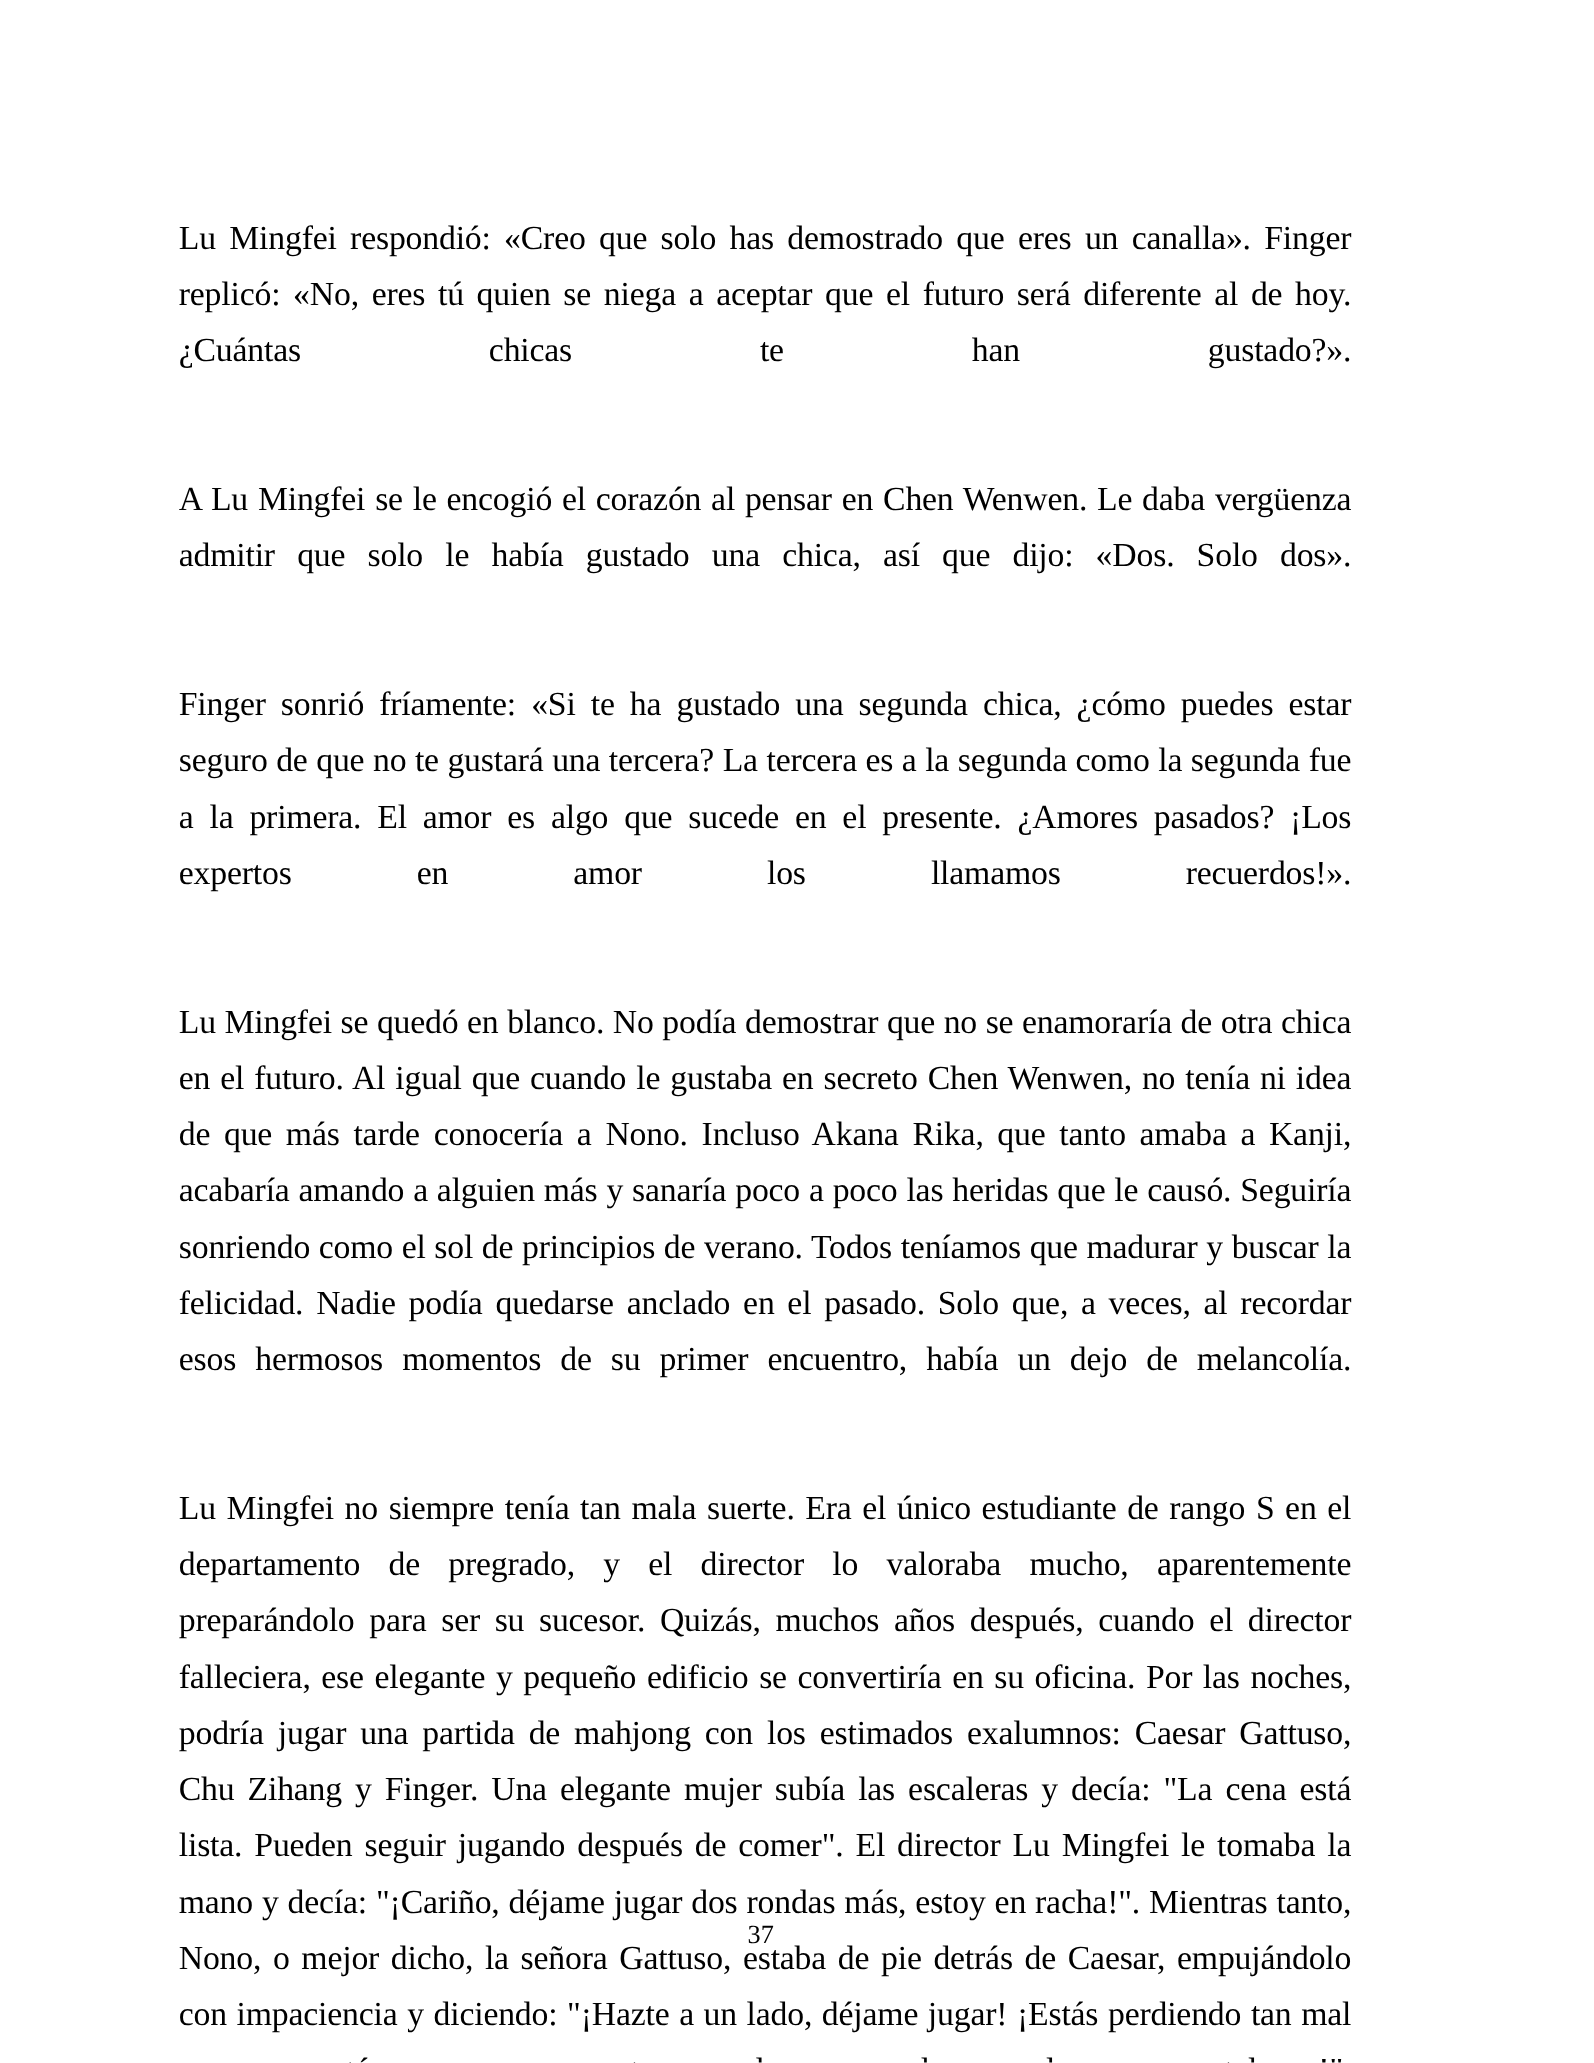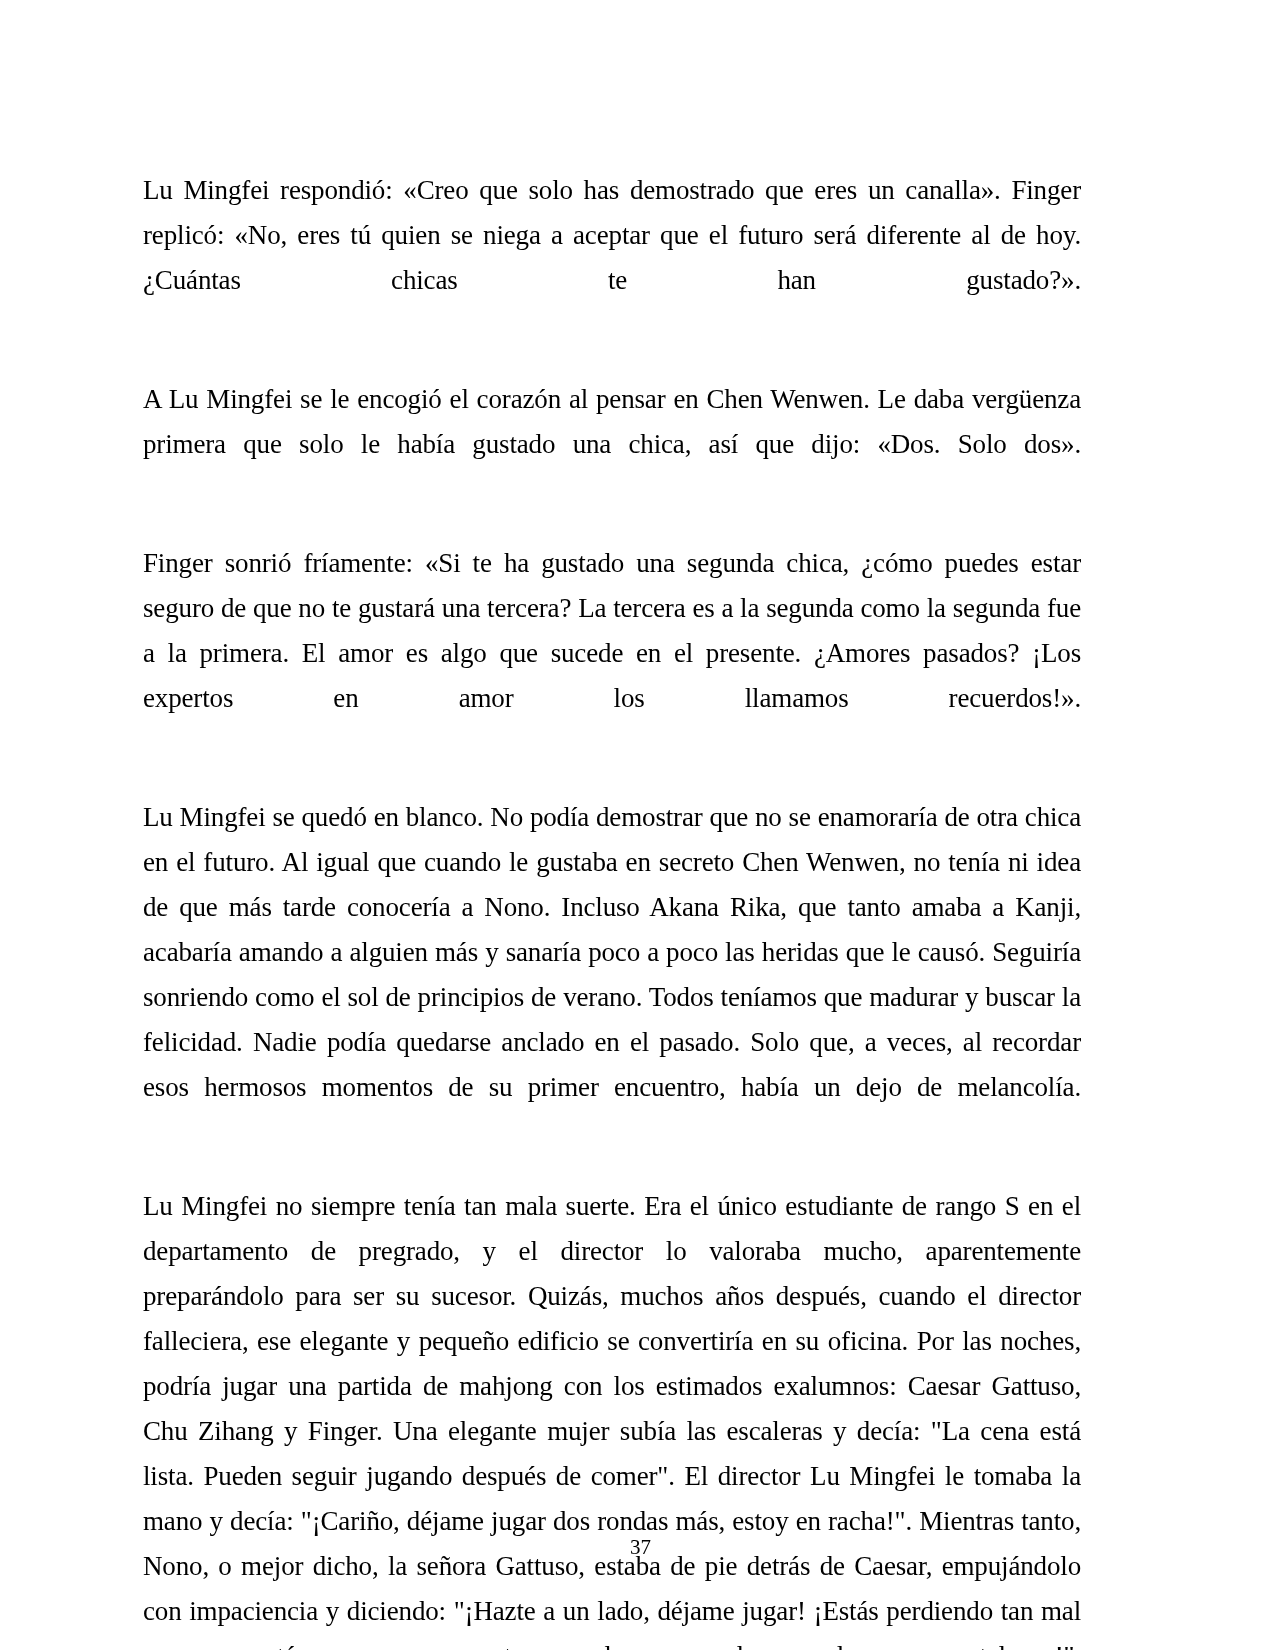--- a/index.html
+++ b/index.html
@@ -53,33 +53,32 @@
   .page-number {
     position: absolute;
     left: 0;
     top: 1534px;
     width: 1217px;
     text-align: center;
     font-family: "Liberation Serif", "DejaVu Serif", serif;
     font-size: 21px;
     line-height: 26px;
     color: #000000;
-    padding-left: 32px;
   }
 </style>
 </head>
 <body>
 
 <div class="page">
 
   <div class="content">
 
     <p class="para">Lu Mingfei respondió: «Creo que solo has demostrado que eres un canalla». Finger replicó: «No, eres tú quien se niega a aceptar que el futuro será diferente al de hoy. ¿Cuántas chicas te han gustado?».</p>
 
-    <p class="para">A Lu Mingfei se le encogió el corazón al pensar en Chen Wenwen. Le daba vergüenza primera que solo le había gustado una chica, así que dijo: «Dos. Solo dos».</p>
+    <p class="para">A Lu Mingfei se le encogió el corazón al pensar en Chen Wenwen. Le daba vergüenza admitir que solo le había gustado una chica, así que dijo: «Dos. Solo dos».</p>
 
     <p class="para">Finger sonrió fríamente: «Si te ha gustado una segunda chica, ¿cómo puedes estar seguro de que no te gustará una tercera? La tercera es a la segunda como la segunda fue a la primera. El amor es algo que sucede en el presente. ¿Amores pasados? ¡Los expertos en amor los llamamos recuerdos!».</p>
 
     <p class="para">Lu Mingfei se quedó en blanco. No podía demostrar que no se enamoraría de otra chica en el futuro. Al igual que cuando le gustaba en secreto Chen Wenwen, no tenía ni idea de que más tarde conocería a Nono. Incluso Akana Rika, que tanto amaba a Kanji, acabaría amando a alguien más y sanaría poco a poco las heridas que le causó. Seguiría sonriendo como el sol de principios de verano. Todos teníamos que madurar y buscar la felicidad. Nadie podía quedarse anclado en el pasado. Solo que, a veces, al recordar esos hermosos momentos de su primer encuentro, había un dejo de melancolía.</p>
 
     <p class="para">Lu Mingfei no siempre tenía tan mala suerte. Era el único estudiante de rango S en el departamento de pregrado, y el director lo valoraba mucho, aparentemente preparándolo para ser su sucesor. Quizás, muchos años después, cuando el director falleciera, ese elegante y pequeño edificio se convertiría en su oficina. Por las noches, podría jugar una partida de mahjong con los estimados exalumnos: Caesar Gattuso, Chu Zihang y Finger. Una elegante mujer subía las escaleras y decía: "La cena está lista. Pueden seguir jugando después de comer". El director Lu Mingfei le tomaba la mano y decía: "¡Cariño, déjame jugar dos rondas más, estoy en racha!". Mientras tanto, Nono, o mejor dicho, la señora Gattuso, estaba de pie detrás de Caesar, empujándolo con impaciencia y diciendo: "¡Hazte a un lado, déjame jugar! ¡Estás perdiendo tan mal que estás a punto de perder los pantalones!".</p>
 
   </div>
 
   <div class="page-number">37</div>

